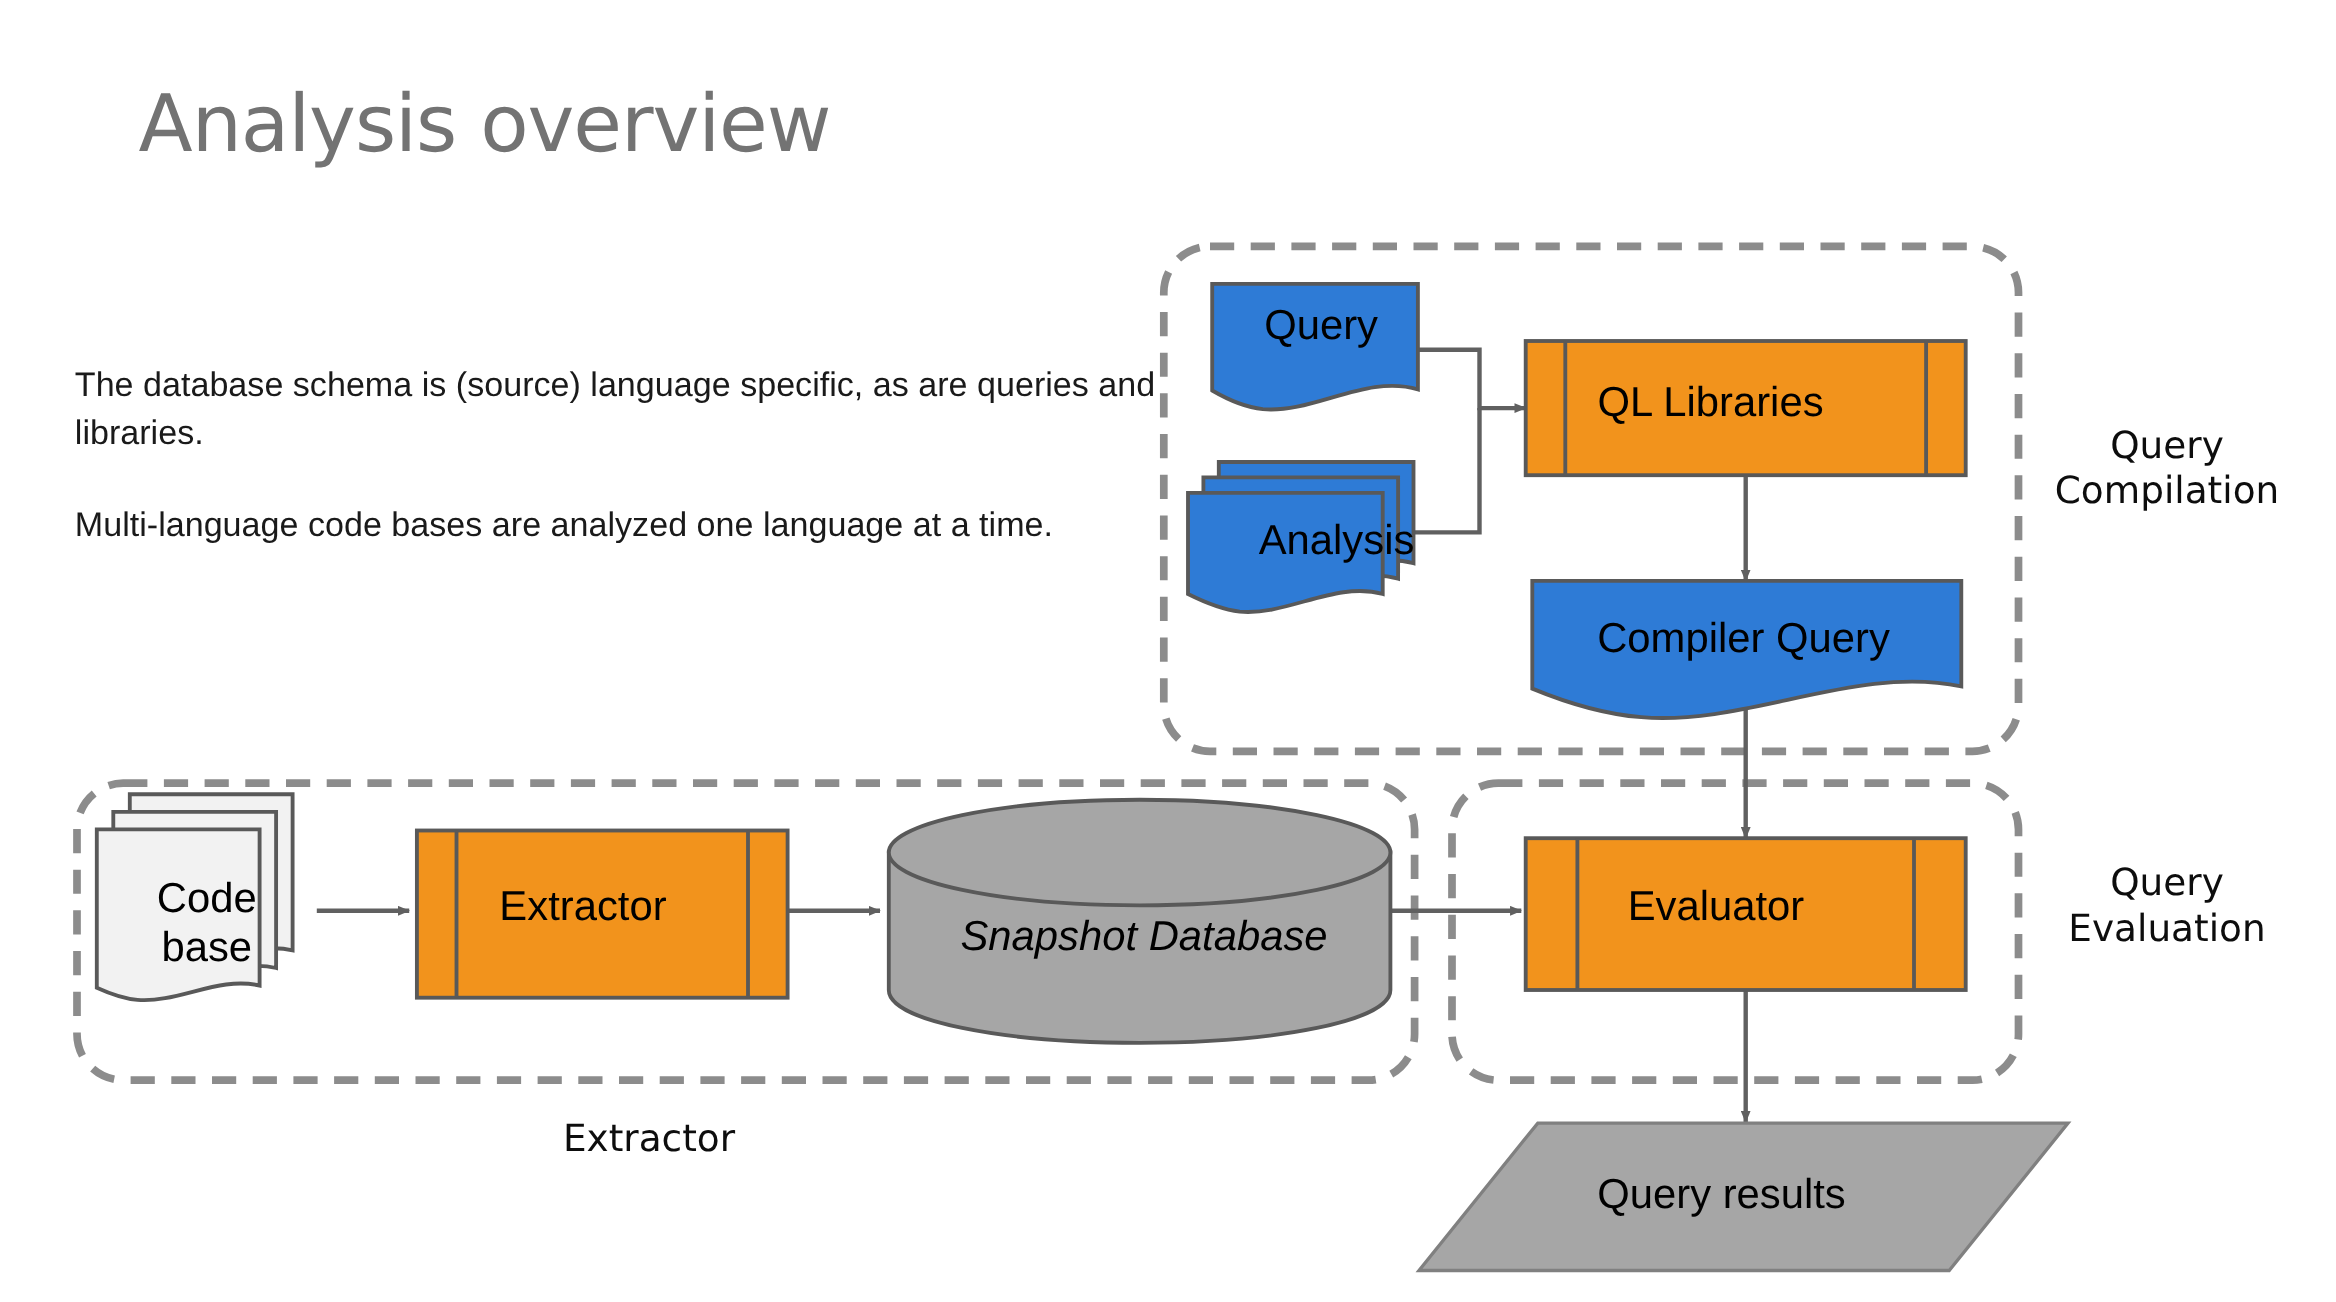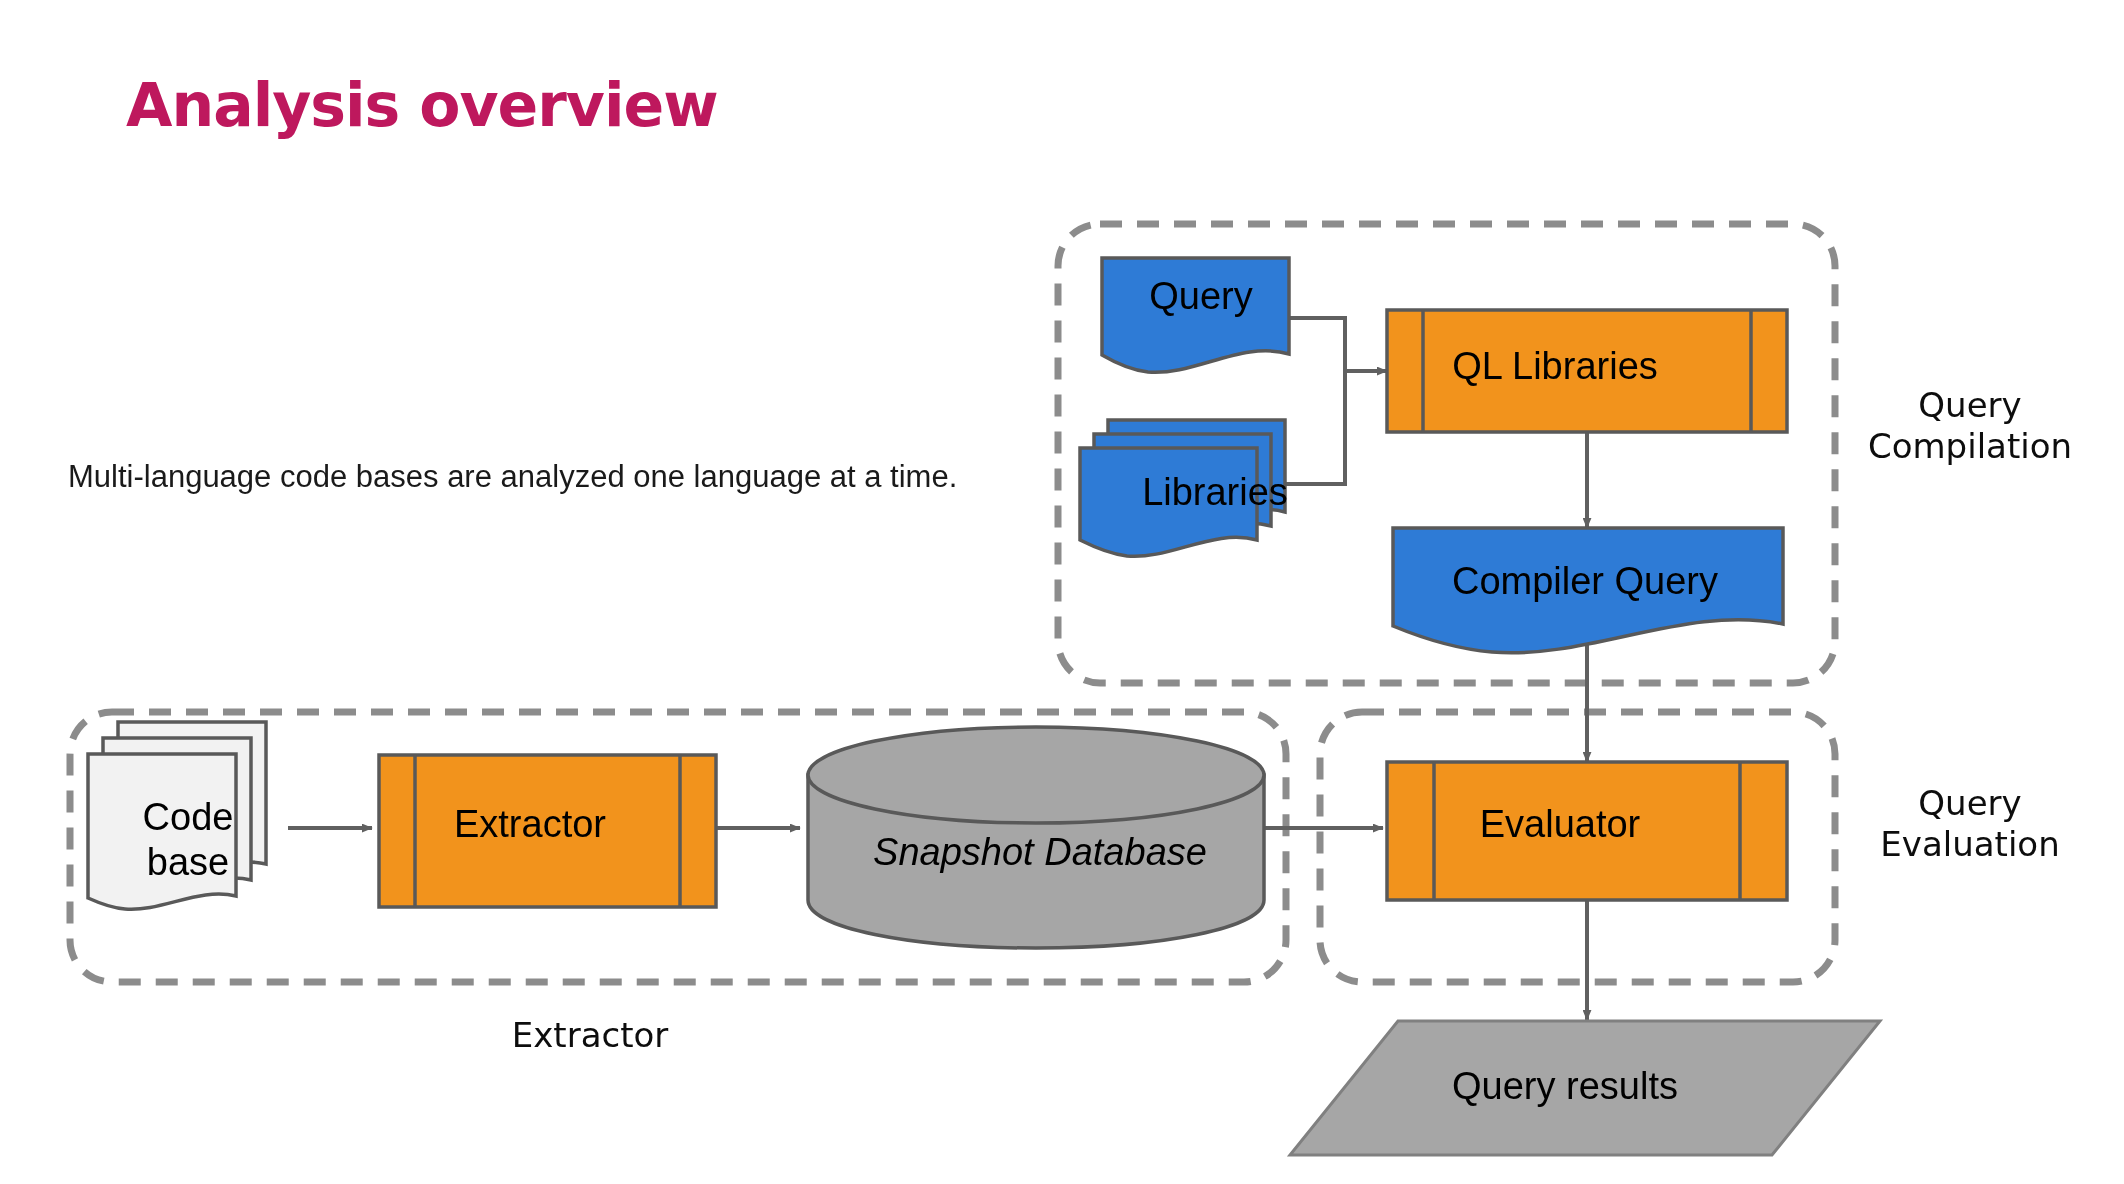--- a/index.html
+++ b/index.html
@@ -10,24 +10,24 @@
     overflow:hidden;
     position:relative;
   }
   #slide{position:absolute;inset:0;}
 
   
   #title{
     position:absolute;
     left:126px; top:70px;
     font-family:"DejaVu Sans", sans-serif;
-    font-weight:bold;
-    font-size:60px;
+    font-weight:normal;
+    font-size:72px;
     letter-spacing:-1px;
-    color:#be185d;
+    color:#737373;
     white-space:nowrap;
   }
 
   
   .body-para{
     position:absolute;
     font-family:"Liberation Sans", sans-serif;
     font-size:31px;
     line-height:1.42;
     color:#1a1a1a;
@@ -74,20 +74,21 @@
   #lbl-extractor  {left:390px;  top:798px; width:280px; height:52px; font-size:38px;}
   #lbl-snapshot   {left:820px;  top:826px; width:440px; height:52px; font-size:38px;font-style:italic;}
 </style>
 </head>
 <body>
 
 <div id="slide">
 
   <div id="title">Analysis overview</div>
 
+  <div class="body-para" id="para1">The database schema is (source) language specific, as are queries and libraries.</div>
   <div class="body-para" id="para2">Multi-language code bases are analyzed one language at a time.</div>
 
   <svg id="diagram" viewBox="0 0 2124 1184">
     <defs>
       <marker id="arrowhead" markerWidth="11" markerHeight="9" refX="10.2" refY="4.5" orient="auto" markerUnits="userSpaceOnUse">
         <path d="M0,0 L11,4.5 L0,9 z" fill="#606060"></path>
       </marker>
     </defs>
 
     <rect x="1058" y="224" width="777" height="459" rx="42" ry="42" fill="none" stroke="#8C8C8C" stroke-width="7" stroke-dasharray="22 15" stroke-linecap="butt"></rect>
@@ -173,21 +174,21 @@
       <line x1="1434" y1="762" x2="1434" y2="900" stroke="#595959" stroke-width="3.5"></line>
       <line x1="1740" y1="762" x2="1740" y2="900" stroke="#595959" stroke-width="3.5"></line>
     </g>
 
     <g>
       <path d="M1398,1021 L1880,1021 L1772,1155 L1290,1155 Z" fill="#A6A6A6" stroke="#808080" stroke-width="3"></path>
     </g>
   </svg>
 
   <div class="shape-label" id="lbl-query">Query</div>
-  <div class="shape-label" id="lbl-libraries">Libraries</div>
+  <div class="shape-label" id="lbl-libraries">Analysis</div>
   <div class="shape-label" id="lbl-qlcompiler">QL Libraries</div>
   <div class="shape-label" id="lbl-compiled">Compiler Query</div>
   <div class="shape-label" id="lbl-evaluator">Evaluator</div>
   <div class="shape-label" id="lbl-queryres">Query results</div>
   <div class="shape-label" id="lbl-extractor">Extractor</div>
   <div class="shape-label" id="lbl-codebase">Code
 base</div>
   <div class="shape-label" id="lbl-snapshot">Snapshot Database</div>
 
   <div class="group-caption" id="cap-compilation">Query

